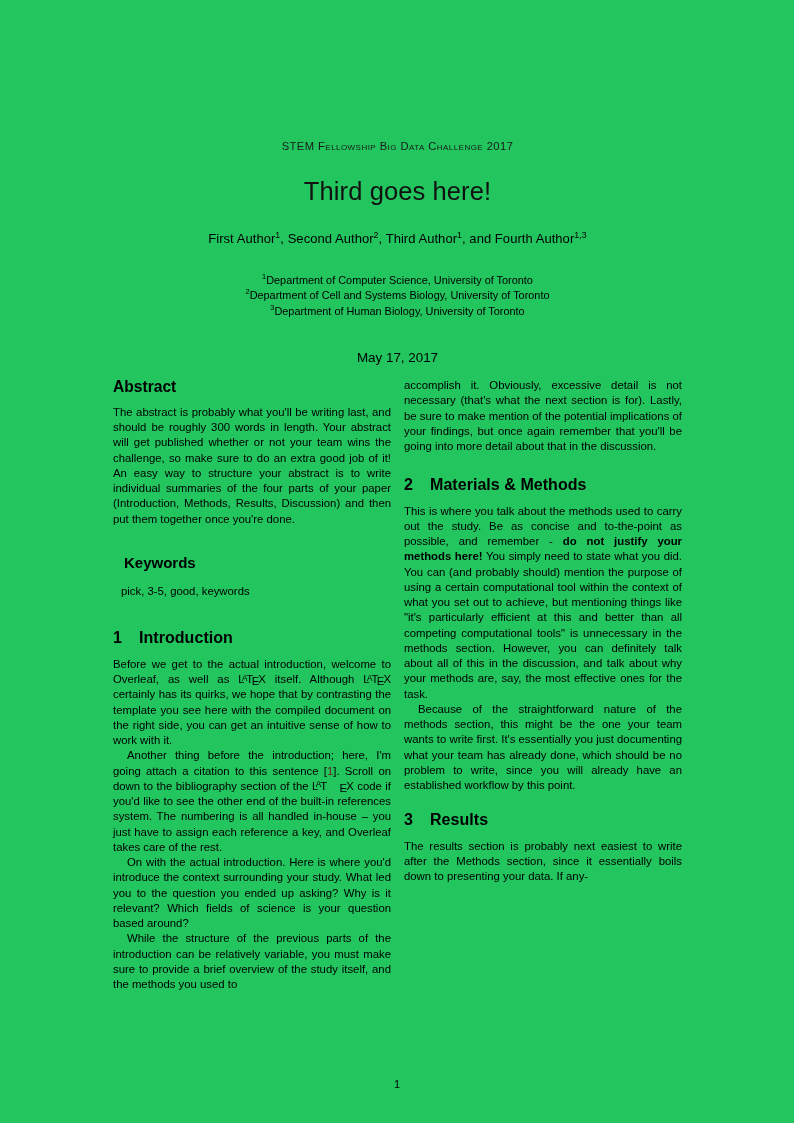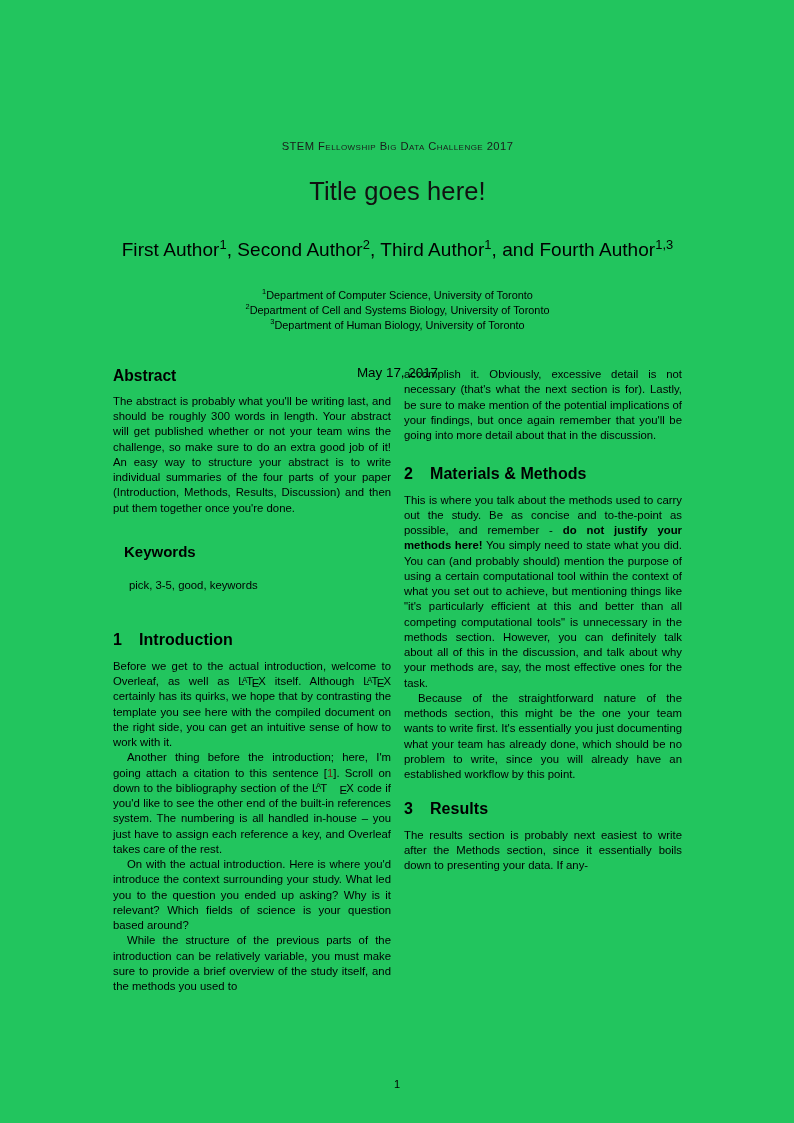--- a/index.html
+++ b/index.html
@@ -34,22 +34,22 @@
     color: #1a1a1a;
   }
   .doc-title {
     margin-top: 24px;
     font-size: 25.5px;
     line-height: 1.15;
     letter-spacing: 0.1px;
     color: #111111;
   }
   .authors {
-    margin-top: 31px;
-    font-size: 19px;
+    margin-top: 24px;
+    font-size: 13px;
     line-height: 1.25;
     letter-spacing: 0.05px;
   }
   .authors sup, .affil sup {
     font-size: 0.68em;
     vertical-align: super;
     line-height: 0;
   }
   .affils {
     margin-top: 26px;
@@ -59,21 +59,21 @@
   }
   .affil { display: block; }
   .docdate {
     margin-top: 31px;
     font-size: 13.4px;
   }
 
   
   .col {
     position: absolute;
-    top: 367px;
+    top: 378px;
     width: 278px;
     font-size: 11.35px;
     line-height: 1.345;
     text-align: justify;
     text-justify: inter-word;
     hyphens: none;
   }
   .col-left  { left: 113px; }
   .col-right { left: 404px; }
 
@@ -97,21 +97,21 @@
     text-align: left;
   }
   h3.kw-head {
     font-size: 15px;
     font-weight: bold;
     margin: 11px;
     line-height: 1.35;
     text-align: left;
   }
   .kw-list {
-    margin: 16px;
+    margin: 8px;
     text-align: left;
   }
   p.para {
     margin: 0;
     text-indent: 14px;
   }
   p.para.noindent { text-indent: 0; }
   .gap-sec { height: 22px; }
   .gap-kw  { height: 15px; }
   .gap-sec-small { height: 18px; }
@@ -151,21 +151,21 @@
 </style>
 </head>
 <body>
 
 <div class="page">
 
   <div class="frontmatter">
 
     <div class="runhead">STEM Fellowship Big Data Challenge 2017</div>
 
-    <div class="doc-title">Title goes here!</div>
+    <div class="doc-title">Third goes here!</div>
 
     <div class="authors">
       <span>First Author</span><sup>1</sup><span>, </span><span>Second Author</span><sup>2</sup><span>, </span><span>Third Author</span><sup>1</sup><span>, and </span><span>Fourth Author</span><sup>1,3</sup>
     </div>
 
     <div class="affils">
       <span class="affil"><sup>1</sup><span>Department of Computer Science, University of Toronto</span></span>
       <span class="affil"><sup>2</sup><span>Department of Cell and Systems Biology, University of Toronto</span></span>
       <span class="affil"><sup>3</sup><span>Department of Human Biology, University of Toronto</span></span>
     </div>

